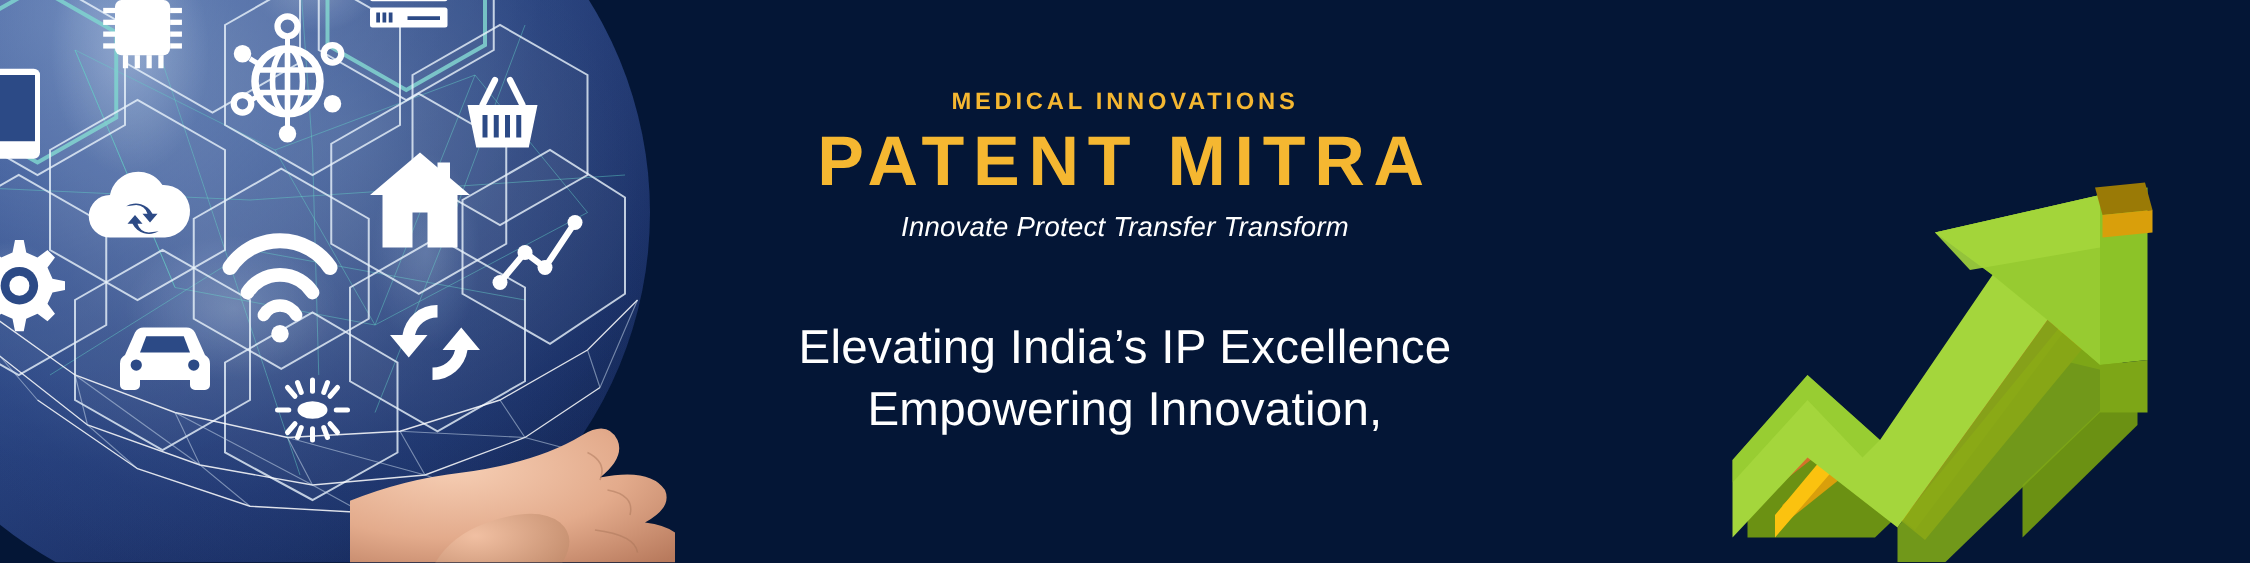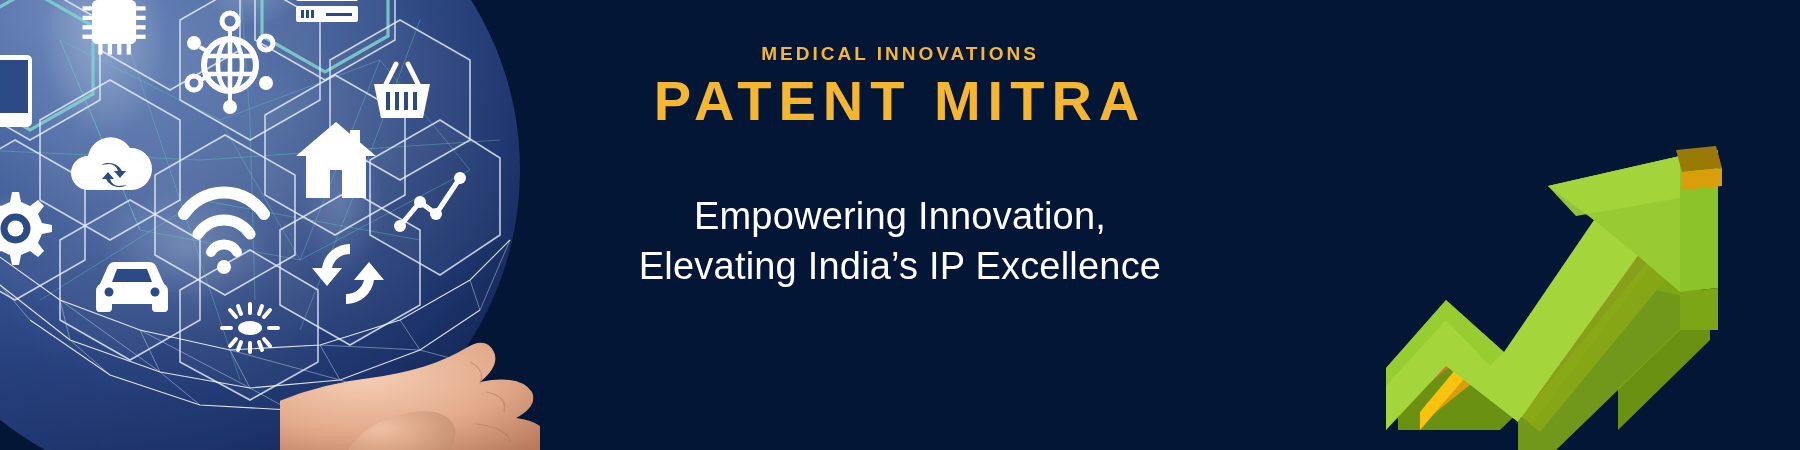--- a/index.html
+++ b/index.html
@@ -60,21 +60,21 @@
     width:300px; height:170px;
   }
 
   
   .center-block {
     position:absolute;
     left:560px; top:0;
     width:680px; height:450px;
     text-align:center;
   }
-  .logo-wrap { padding-top:44px; }
+  .logo-wrap { padding-top:72px; }
   .logo-kicker {
     color:#F5B731;
     font-size:19px;
     font-weight:bold;
     letter-spacing:3.0px;
     line-height:1.1;
   }
   .logo-main {
     color:#F5B731;
     font-size:56px;
@@ -357,24 +357,25 @@
       <path fill="url(#skin)" d="M-40 170 L-40 120 Q20 86 90 78 Q150 70 186 48 Q206 36 214 52 Q220 66 200 82 Q240 74 252 92 Q258 106 236 118 Q268 122 268 142 Q268 160 240 166 L240 170 Z"></path>
       <path fill="url(#skin2)" opacity=".85" d="M60 170 Q70 132 110 118 Q150 104 168 118 Q182 130 170 150 Q158 168 120 170 Z"></path>
       <path fill="none" stroke="#a9765a" stroke-width="1.2" opacity=".5" d="M190 62 Q206 70 200 84 M206 92 Q228 96 224 112 M196 124 Q228 128 230 142"></path>
     </svg>
   </div>
 
   <div class="center-block">
     <div class="logo-wrap">
       <div class="logo-kicker">MEDICAL INNOVATIONS</div>
       <div class="logo-main">PATENT MITRA</div>
+      <div class="logo-tagline">Innovate Protect Transfer Transform</div>
     </div>
     <div class="headline">
+      <span class="headline-line">Elevating India’s IP Excellence</span>
       <span class="headline-line">Empowering Innovation,</span>
-      <span class="headline-line">Elevating India’s IP Excellence</span>
     </div>
   </div>
 
   <svg class="arrow-art" viewBox="0 0 420 450">
     <g>
 
       <path fill="#6B9113" d="M18 430 L18 392 L72 346 L120 392 L120 430 Z"></path>
       <path fill="#6B9113" d="M120 430 L120 392 L268 246 L268 288 Z"></path>
       <path fill="#7DA617" d="M268 288 L268 246 L318 246 L318 300 Z"></path>
       <path fill="#6B9113" d="M238 430 L238 388 L330 300 L330 340 Z"></path>

